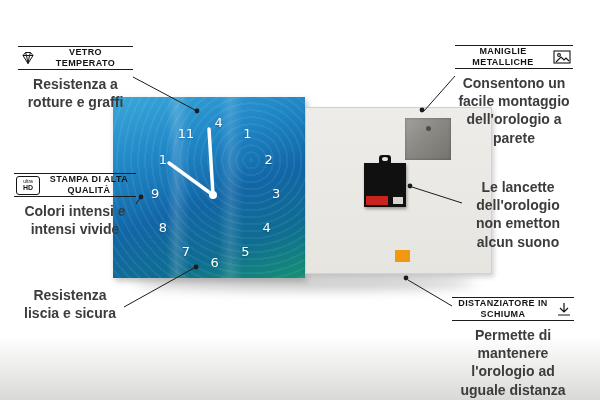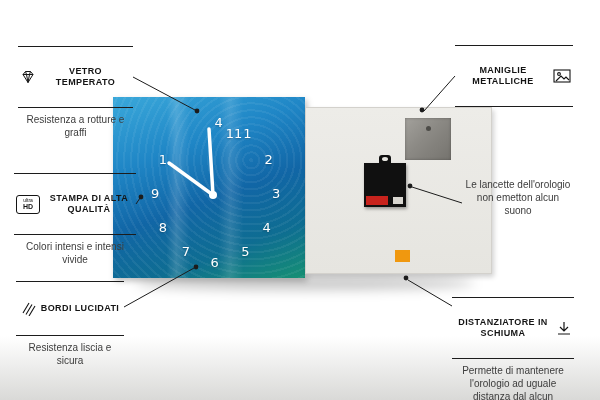--- a/index.html
+++ b/index.html
@@ -20,21 +20,21 @@
       repeating-radial-gradient(circle at 72% 35%, rgba(255,255,255,.06) 0 2px, rgba(0,0,0,0) 2px 7px),
       linear-gradient(160deg,#3aa8da 0%,#1f86c6 30%,#1166a6 55%,#0e6d92 78%,#169073 100%);
     box-shadow:2px 3px 6px rgba(0,0,0,.25);}
   .clock-front::before{content:"";position:absolute;inset:0;
     background:linear-gradient(90deg,rgba(255,255,255,0) 28%,rgba(255,255,255,.16) 33%,rgba(255,255,255,0) 40%,rgba(255,255,255,0) 55%,rgba(255,255,255,.13) 61%,rgba(255,255,255,0) 68%);}
   .num{position:absolute;transform:translate(-50%,-50%);color:#fff;font-size:13px;
     font-family:"DejaVu Sans", sans-serif;text-shadow:0 1px 2px rgba(0,0,0,.25);}
   .n12{left:55%;top:14%;} .n1{left:70%;top:20%;} .n2{left:81%;top:34%;}
   .n3{left:85%;top:53%;}  .n4{left:80%;top:72%;} .n5{left:69%;top:85%;}
   .n6{left:53%;top:91%;}  .n7{left:38%;top:85%;} .n8{left:26%;top:72%;}
-  .n9{left:22%;top:53%;}  .n10{left:26%;top:34%;} .n11{left:38%;top:20%;margin-left:48px;}
+  .n9{left:22%;top:53%;}  .n10{left:26%;top:34%;} .n11{left:38%;top:20%;}
   .hands{position:absolute;inset:0;}
 
   
   .clock-back{position:absolute;left:305px;top:107px;width:185px;height:165px;
     background:linear-gradient(180deg,#edece8 0%,#e6e5e0 100%);
     border:1px solid #d3d1cc;box-shadow:2px 3px 5px rgba(0,0,0,.18);}
   .metal-plate{position:absolute;left:99px;top:10px;width:46px;height:42px;
     background:linear-gradient(135deg,#a3a19c 0%,#8b8984 45%,#75736e 100%);
     box-shadow:inset 0 0 3px rgba(0,0,0,.3);}
   .metal-plate .hole{position:absolute;left:50%;top:8px;width:5px;height:5px;margin-left:-2px;
@@ -45,24 +45,24 @@
     background:#101010;border-radius:3px 3px 0 0;}
   .mechanism .loop::after{content:"";position:absolute;left:3px;top:2px;width:6px;height:4px;
     border-radius:50%;background:#e6e5e0;}
   .mechanism .battery{position:absolute;left:2px;bottom:2px;width:22px;height:9px;background:#c8231d;}
   .mechanism .label{position:absolute;right:3px;bottom:3px;width:10px;height:7px;background:#d8d6d0;}
   .foam{position:absolute;left:89px;top:142px;width:15px;height:12px;background:#f0980f;}
 
   
   .callout{position:absolute;z-index:6;text-align:center;}
   .co-head{display:flex;align-items:center;justify-content:center;gap:4px;
-    border-top:1px solid #1c1c1c;border-bottom:1px solid #1c1c1c;padding:19px 2px;}
+    border-top:1px solid #1c1c1c;border-bottom:1px solid #1c1c1c;padding:0 2px;}
   .co-title{margin:0;font-size:9px;font-weight:bold;letter-spacing:.4px;color:#141414;
     line-height:11px;text-transform:uppercase;}
-  .co-desc{margin:5px 0 0 0;font-size:10px;color:#3c3c3c;line-height:1.3;}
+  .co-desc{margin:5px 0 0 0;font-size:14px;color:#3c3c3c;line-height:1.3;font-weight:bold;}
   .ico{flex:0 0 auto;display:flex;align-items:center;justify-content:center;color:#141414;}
   .uhd{width:22px;height:17px;border:1px solid #141414;border-radius:3px;
     display:flex;flex-direction:column;align-items:center;justify-content:center;line-height:1;}
   .uhd .l1{font-size:5px;} .uhd .l2{font-size:7px;font-weight:bold;}
   .gear{font-size:16px;line-height:16px;font-family:"DejaVu Sans", sans-serif;}
 
   #c1{left:18px;top:46px;width:115px;}
   #c2{left:14px;top:173px;width:122px;}
   #c3{left:16px;top:281px;width:108px;}
   #c4{left:455px;top:45px;width:118px;}
@@ -149,42 +149,35 @@
       <span class="ico uhd">
         <span class="l1">ultra</span>
         <span class="l2">HD</span>
       </span>
       <h3 class="co-title">STAMPA DI ALTA QUALITÀ</h3>
     </div>
     <p class="co-desc">Colori intensi e intensi vivide</p>
   </div>
 
   <div class="callout" id="c3">
-    <div class="co-head">
-      <span class="ico">
-        <svg width="16" height="15" viewBox="0 0 16 15" fill="none" stroke="#141414" stroke-width="1.1">
-          <path d="M2,12 L8,2 M5,13.5 L11,3.5 M8,15 L14,5"></path>
-        </svg>
-      </span>
-      <h3 class="co-title">BORDI LUCIDATI</h3>
-    </div>
     <p class="co-desc">Resistenza liscia e sicura</p>
   </div>
 
   <div class="callout" id="c4">
     <div class="co-head">
       <h3 class="co-title">MANIGLIE METALLICHE</h3>
       <span class="ico">
         <svg width="18" height="14" viewBox="0 0 18 14" fill="none" stroke="#141414" stroke-width="1.1">
           <rect x="1" y="1" width="16" height="12"></rect>
           <circle cx="6" cy="5" r="1.4"></circle>
           <path d="M3,12 L8,7 L11,10 L13,8 L16,11"></path>
         </svg>
       </span>
     </div>
+    <p class="co-desc">Consentono un facile montaggio dell'orologio a parete</p>
   </div>
 
   <div class="callout" id="c5">
     <p class="co-desc">Le lancette dell'orologio non emetton alcun suono</p>
   </div>
 
   <div class="callout" id="c6">
     <div class="co-head">
       <h3 class="co-title">DISTANZIATORE IN SCHIUMA</h3>
       <span class="ico">

